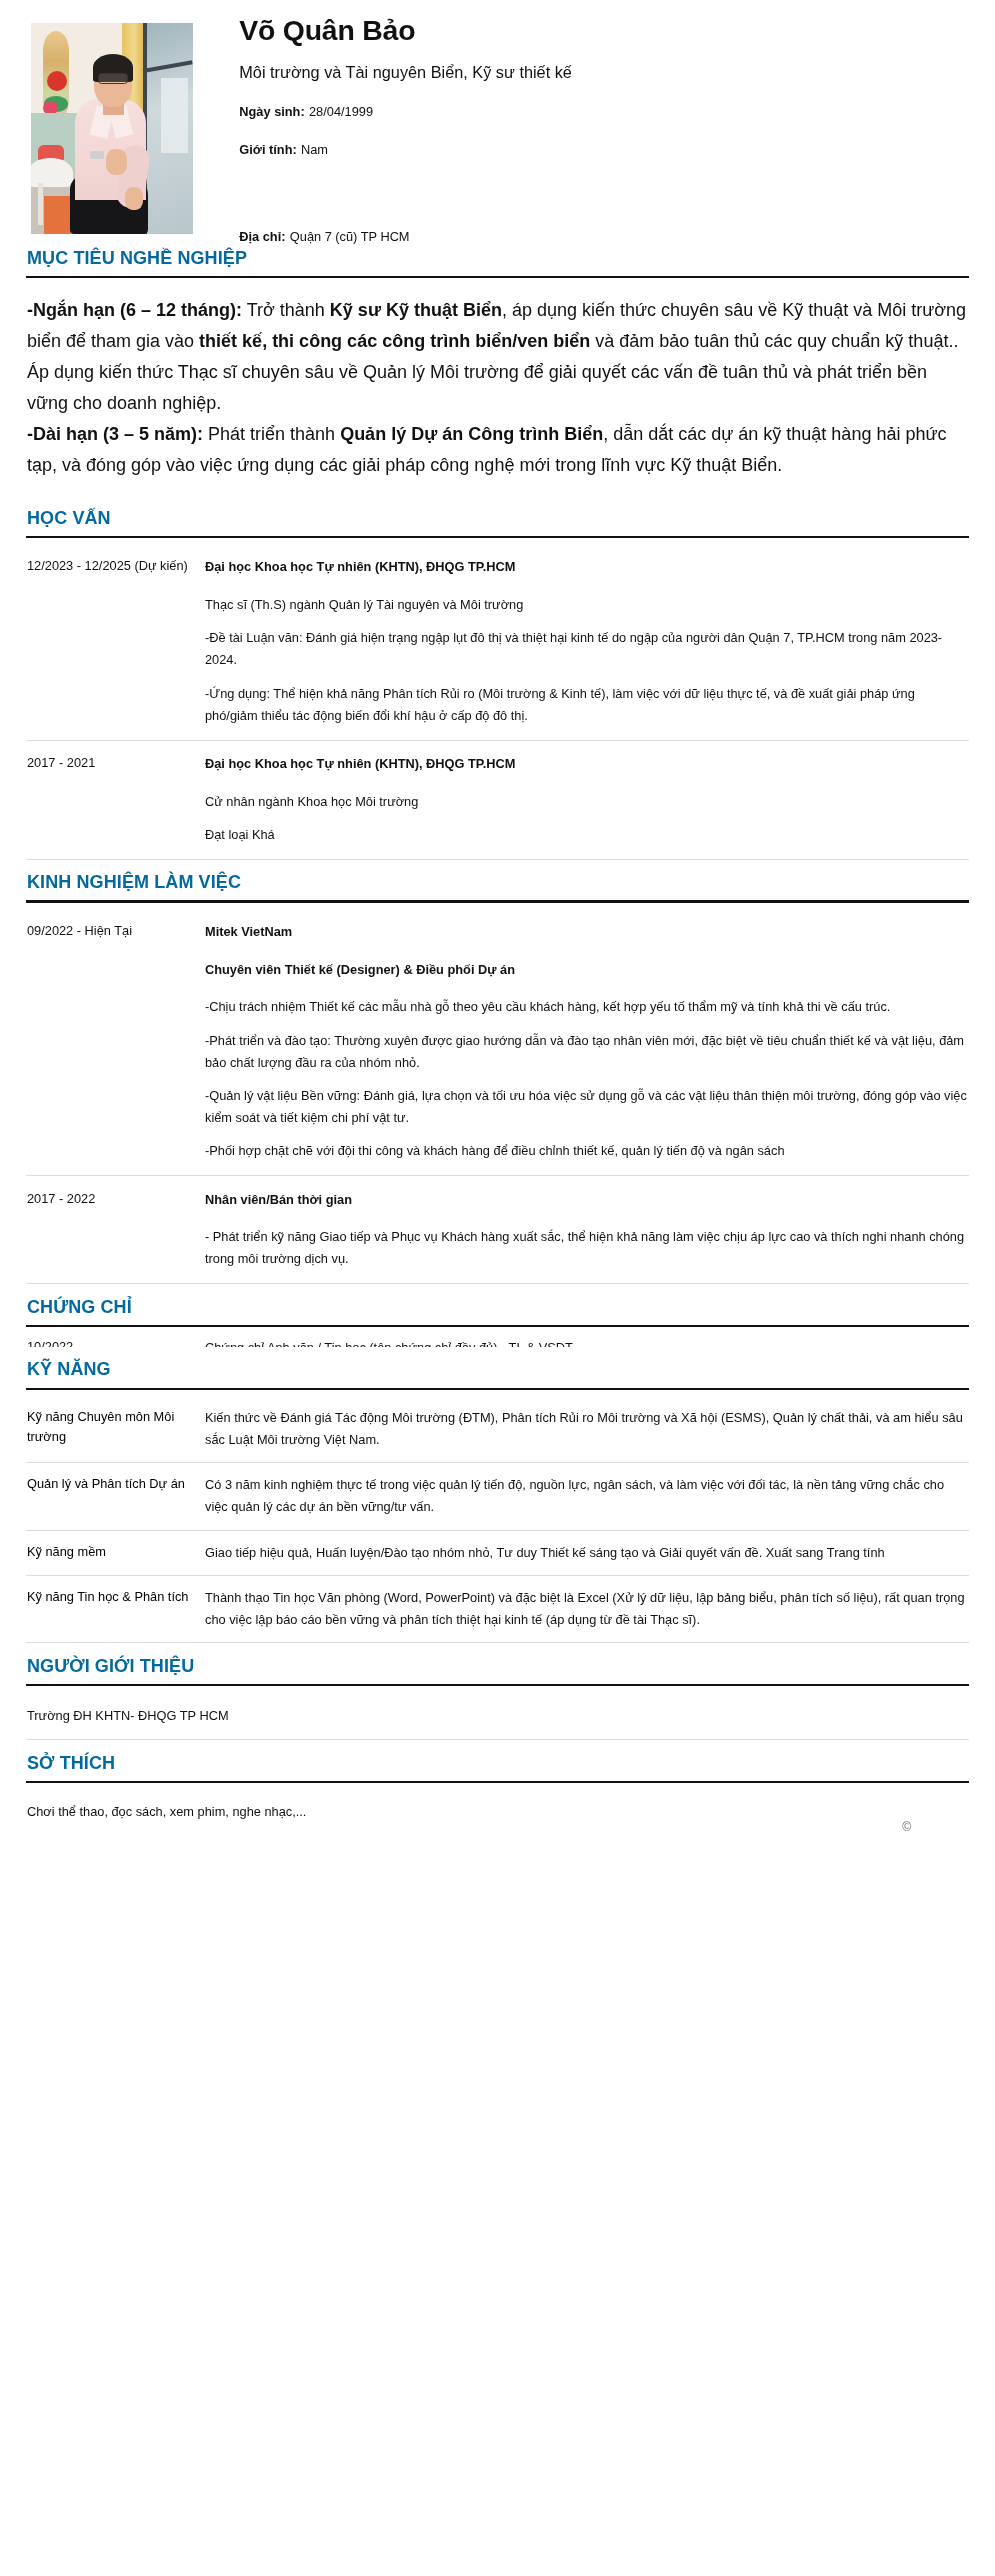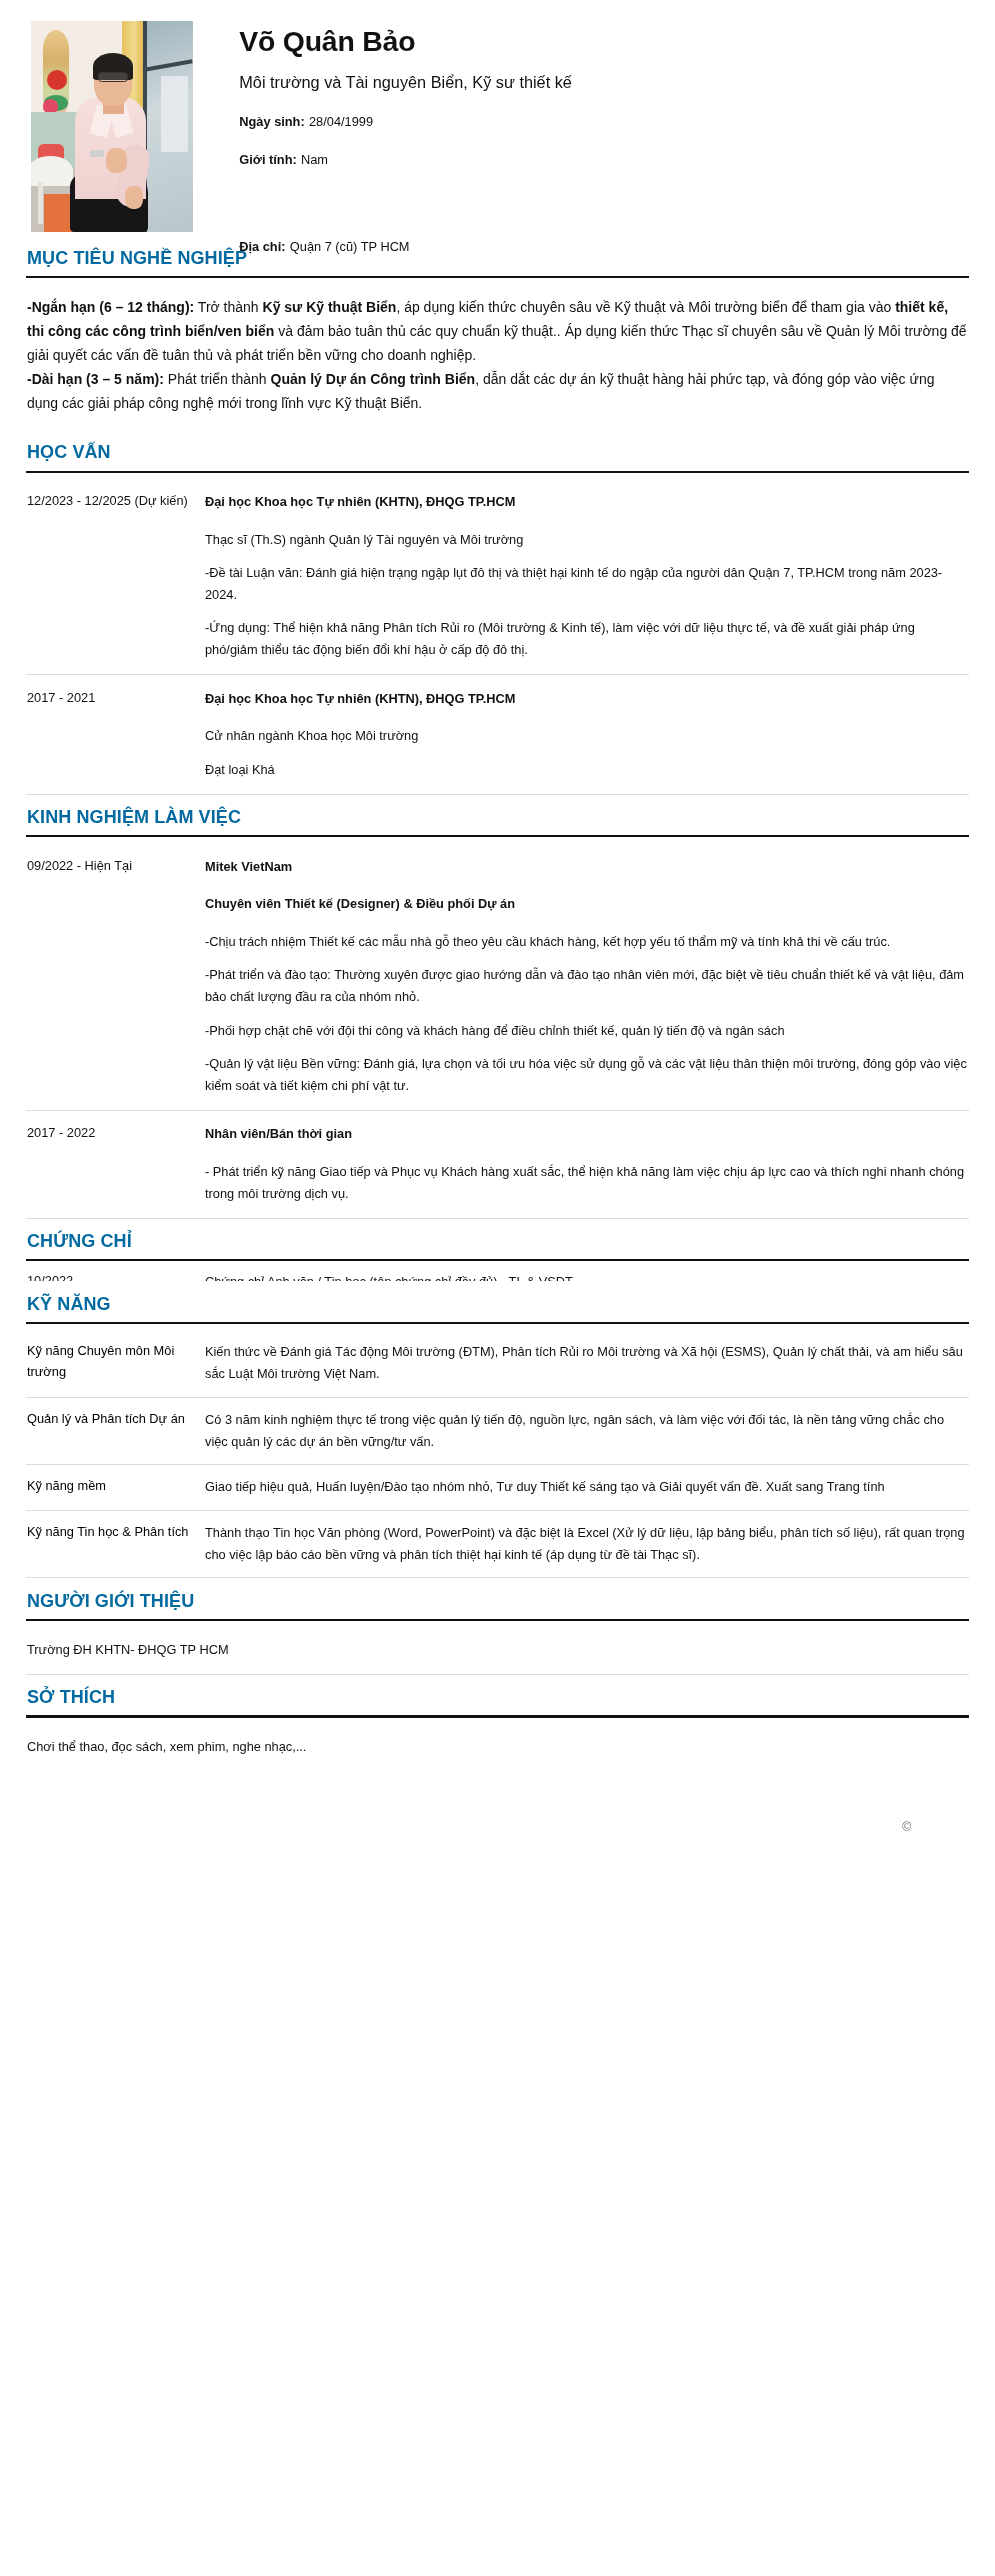--- a/index.html
+++ b/index.html
@@ -17,21 +17,21 @@
   }
   .page {
     width: 995px;
     padding: 0 25.6px;
     position: relative;
   }
 
   
   .header {
     display: flex;
-    align-items: flex-start;
+    align-items: center;
     padding-top: 21.3px;
     padding-left: 5.7px;
     height: 235px;
   }
   .photo-frame {
     width: 162px;
     height: 211px;
     flex: 0 0 162px;
     position: relative;
     overflow: hidden;
@@ -111,21 +111,21 @@
     width: 100%;
     margin-bottom: 5.7px;
   }
   .rule-light {
     height: 0.7px;
     background: #dcdcdc;
     width: 100%;
   }
 
   .objective {
-    font-size: 14px;
+    font-size: 18px;
     line-height: 1.72;
     padding: 11.4px 1.4px 14.2px 1.4px;
     color: #111;
   }
   .objective b { font-weight: bold; }
   .objective p { margin: 0; }
 
   
   .trow {
     display: flex;
@@ -293,22 +293,22 @@
     <div class="section-title">KINH NGHIỆM LÀM VIỆC</div>
     <div class="rule-heavy"></div>
 
     <div class="trow">
       <div class="trow-date">09/2022  -  Hiện Tại</div>
       <div class="trow-body">
         <div class="org">Mitek VietNam</div>
         <div class="role">Chuyên viên Thiết kế (Designer) &amp; Điều phối Dự án</div>
         <div class="line">-Chịu trách nhiệm Thiết kế các mẫu nhà gỗ theo yêu cầu khách hàng, kết hợp yếu tố thẩm mỹ và tính khả thi về cấu trúc.</div>
         <div class="line">-Phát triển và đào tạo: Thường xuyên được giao hướng dẫn và đào tạo nhân viên mới, đặc biệt về tiêu chuẩn thiết kế và vật liệu, đảm bảo chất lượng đầu ra của nhóm nhỏ.</div>
+        <div class="line">-Quản lý vật liệu Bền vững: Đánh giá, lựa chọn và tối ưu hóa việc sử dụng gỗ và các vật liệu thân thiện môi trường, đóng góp vào việc kiểm soát và tiết kiệm chi phí vật tư.</div>
         <div class="line">-Phối hợp chặt chẽ với đội thi công và khách hàng để điều chỉnh thiết kế, quản lý tiến độ và ngân sách</div>
-        <div class="line">-Quản lý vật liệu Bền vững: Đánh giá, lựa chọn và tối ưu hóa việc sử dụng gỗ và các vật liệu thân thiện môi trường, đóng góp vào việc kiểm soát và tiết kiệm chi phí vật tư.</div>
       </div>
     </div>
     <div class="rule-light"></div>
 
     <div class="trow">
       <div class="trow-date">2017  -  2022</div>
       <div class="trow-body">
         <div class="role">Nhân viên/Bán thời gian</div>
         <div class="line">- Phát triển kỹ năng Giao tiếp và Phục vụ Khách hàng xuất sắc, thể hiện khả năng làm việc chịu áp lực cao và thích nghi nhanh chóng trong môi trường dịch vụ.</div>
       </div>

